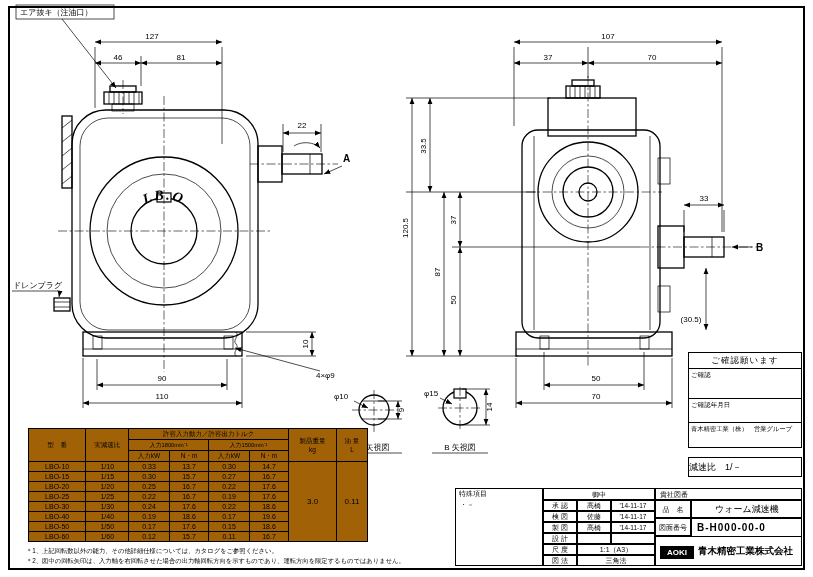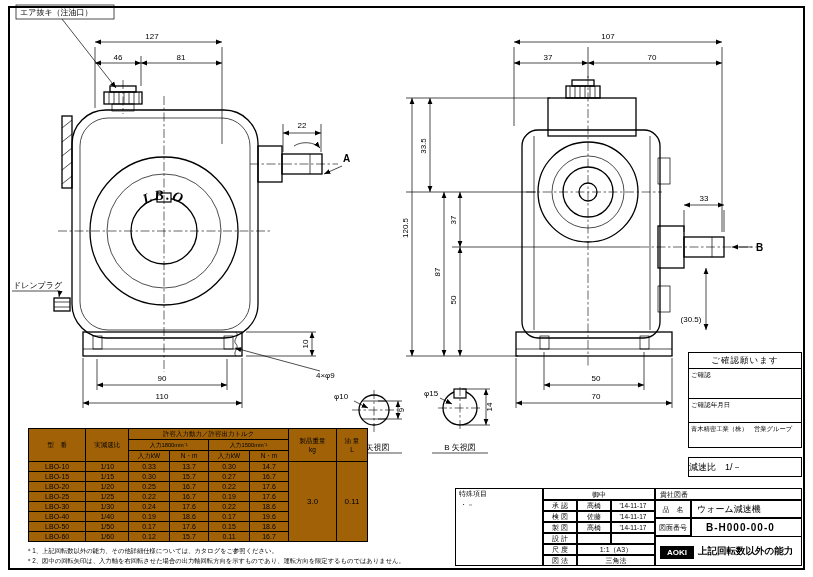--- a/index.html
+++ b/index.html
@@ -351,21 +351,21 @@
     <div class="cellb" style="left:156px;top:34px;width:44px;height:11px;font-size:6.5px;line-height:10px;text-align:center">'14-11-17</div>
     <div class="cellb tb-label" style="left:88px;top:45px;width:34px;height:11px;line-height:10px">設 計</div>
     <div class="cellb" style="left:122px;top:45px;width:34px;height:11px"></div>
     <div class="cellb" style="left:156px;top:45px;width:44px;height:11px"></div>
     <div class="cellb tb-label" style="left:88px;top:56px;width:34px;height:11px;line-height:10px">尺 度</div>
     <div class="cellb tb-label" style="left:122px;top:56px;width:78px;height:11px;line-height:10px">1:1（A3）</div>
     <div class="cellb tb-label" style="left:88px;top:67px;width:34px;height:11px;line-height:10px">図 法</div>
     <div class="cellb tb-label" style="left:122px;top:67px;width:78px;height:11px;line-height:10px">三角法</div>
 
     <div class="cellb tb-label" style="left:200px;top:12px;width:36px;height:18px;line-height:17px">品　名</div>
-    <div class="cellb" style="left:236px;top:12px;width:111px;height:18px;font-size:9px;line-height:17px;padding-left:5px">ウォーム減速機</div>
+    <div class="cellb" style="left:236px;top:12px;width:111px;height:18px;font-size:9px;line-height:17px;padding-left:23px">ウォーム減速機</div>
     <div class="cellb tb-label" style="left:200px;top:30px;width:36px;height:18px;line-height:17px">図面番号</div>
-    <div class="cellb" style="left:236px;top:30px;width:111px;height:24px;font-size:10px;font-weight:bold;letter-spacing:1px;line-height:17px;padding-left:14px">B-H000-00-0</div>
+    <div class="cellb" style="left:236px;top:30px;width:111px;height:24px;font-size:10px;font-weight:bold;letter-spacing:1px;line-height:17px;padding-left:5px">B-H000-00-0</div>
     <div class="cellb" style="left:200px;top:48px;width:147px;height:30px">
       <div style="position:absolute;left:4px;top:9px;width:34px;height:13px;background:#000;color:#fff;font-size:8px;font-weight:bold;text-align:center;line-height:13px">AOKI</div>
-      <div style="position:absolute;left:42px;top:9px;font-size:9.5px;font-weight:bold">上記回転数以外の能力</div>
+      <div style="position:absolute;left:42px;top:9px;font-size:9.5px;font-weight:bold">青木精密工業株式会社</div>
     </div>
   </div>
 </div>
 
 </body></html>

